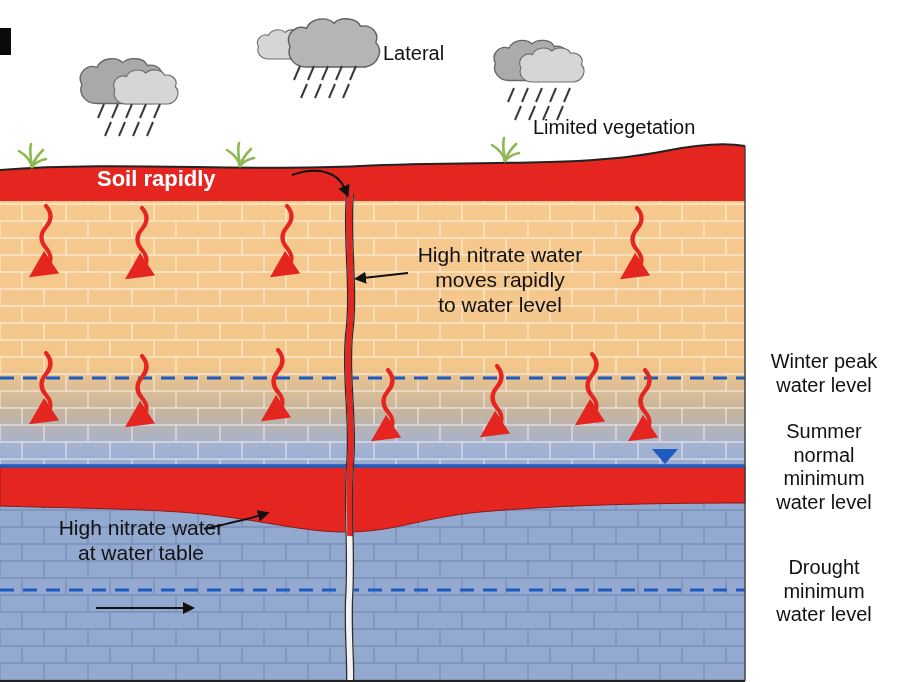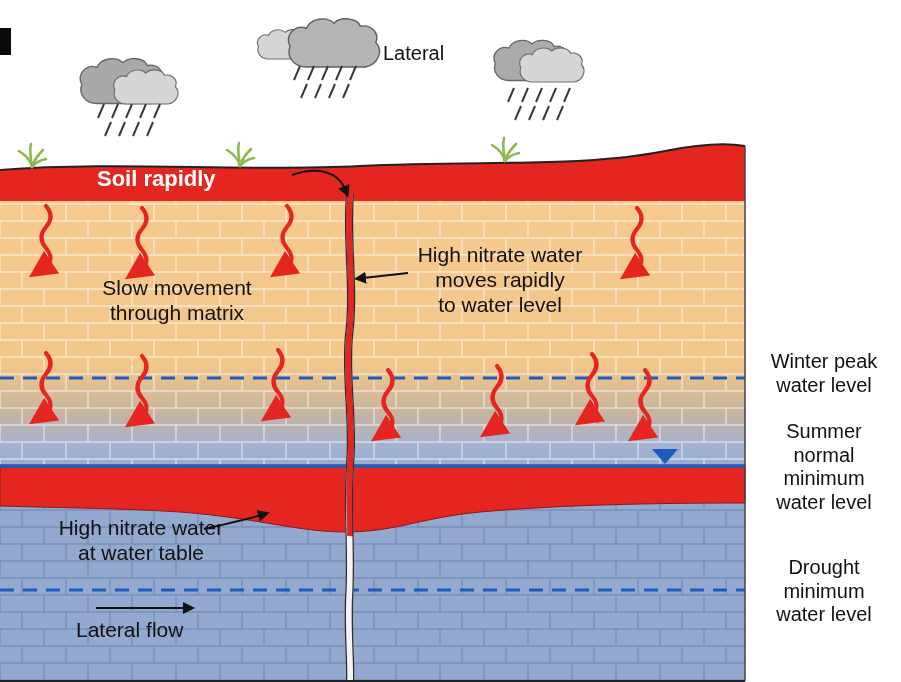--- a/index.html
+++ b/index.html
@@ -135,36 +135,34 @@
     <path d="M204,529 C226,524 244,520 261,515" marker-end="url(#mBlack)"></path>
     <path d="M96,608 L186,608" marker-end="url(#mBlack)"></path>
   </g>
 
   <line x1="0" y1="681" x2="745" y2="681" stroke="#222" stroke-width="2"></line>
   <line x1="745" y1="146" x2="745" y2="681" stroke="#444" stroke-width="1.5"></line>
 </svg>
 
 <div class="lbl" style="left:383px;top:42px;font-size:20px;">Lateral</div>
 
+<div class="lbl" style="left:533px;top:116px;font-size:20px;">Limited vegetation</div>
 
 <div class="lbl white" style="left:97px;top:166px;font-size:22px;">Soil rapidly</div>
 
 
-<div class="lbl center" style="left:68px;top:276px;width:218px;font-size:21px;">Slow movement
-through matrix</div>
 
 <div class="lbl center" style="left:400px;top:243px;width:200px;font-size:21px;">High nitrate water
 moves rapidly
 to water level</div>
 
 
 <div class="lbl center" style="left:22px;top:516px;width:238px;font-size:21px;">High nitrate water
 at water table</div>
 
-<div class="lbl" style="left:76px;top:618px;font-size:21px;">Lateral flow</div>
 
 <div class="lbl center" style="left:748px;top:350px;width:152px;font-size:20px;">Winter peak
 water level</div>
 
 <div class="lbl center" style="left:748px;top:420px;width:152px;font-size:20px;">Summer
 normal
 minimum
 water level</div>
 
 <div class="lbl center" style="left:748px;top:556px;width:152px;font-size:20px;">Drought

